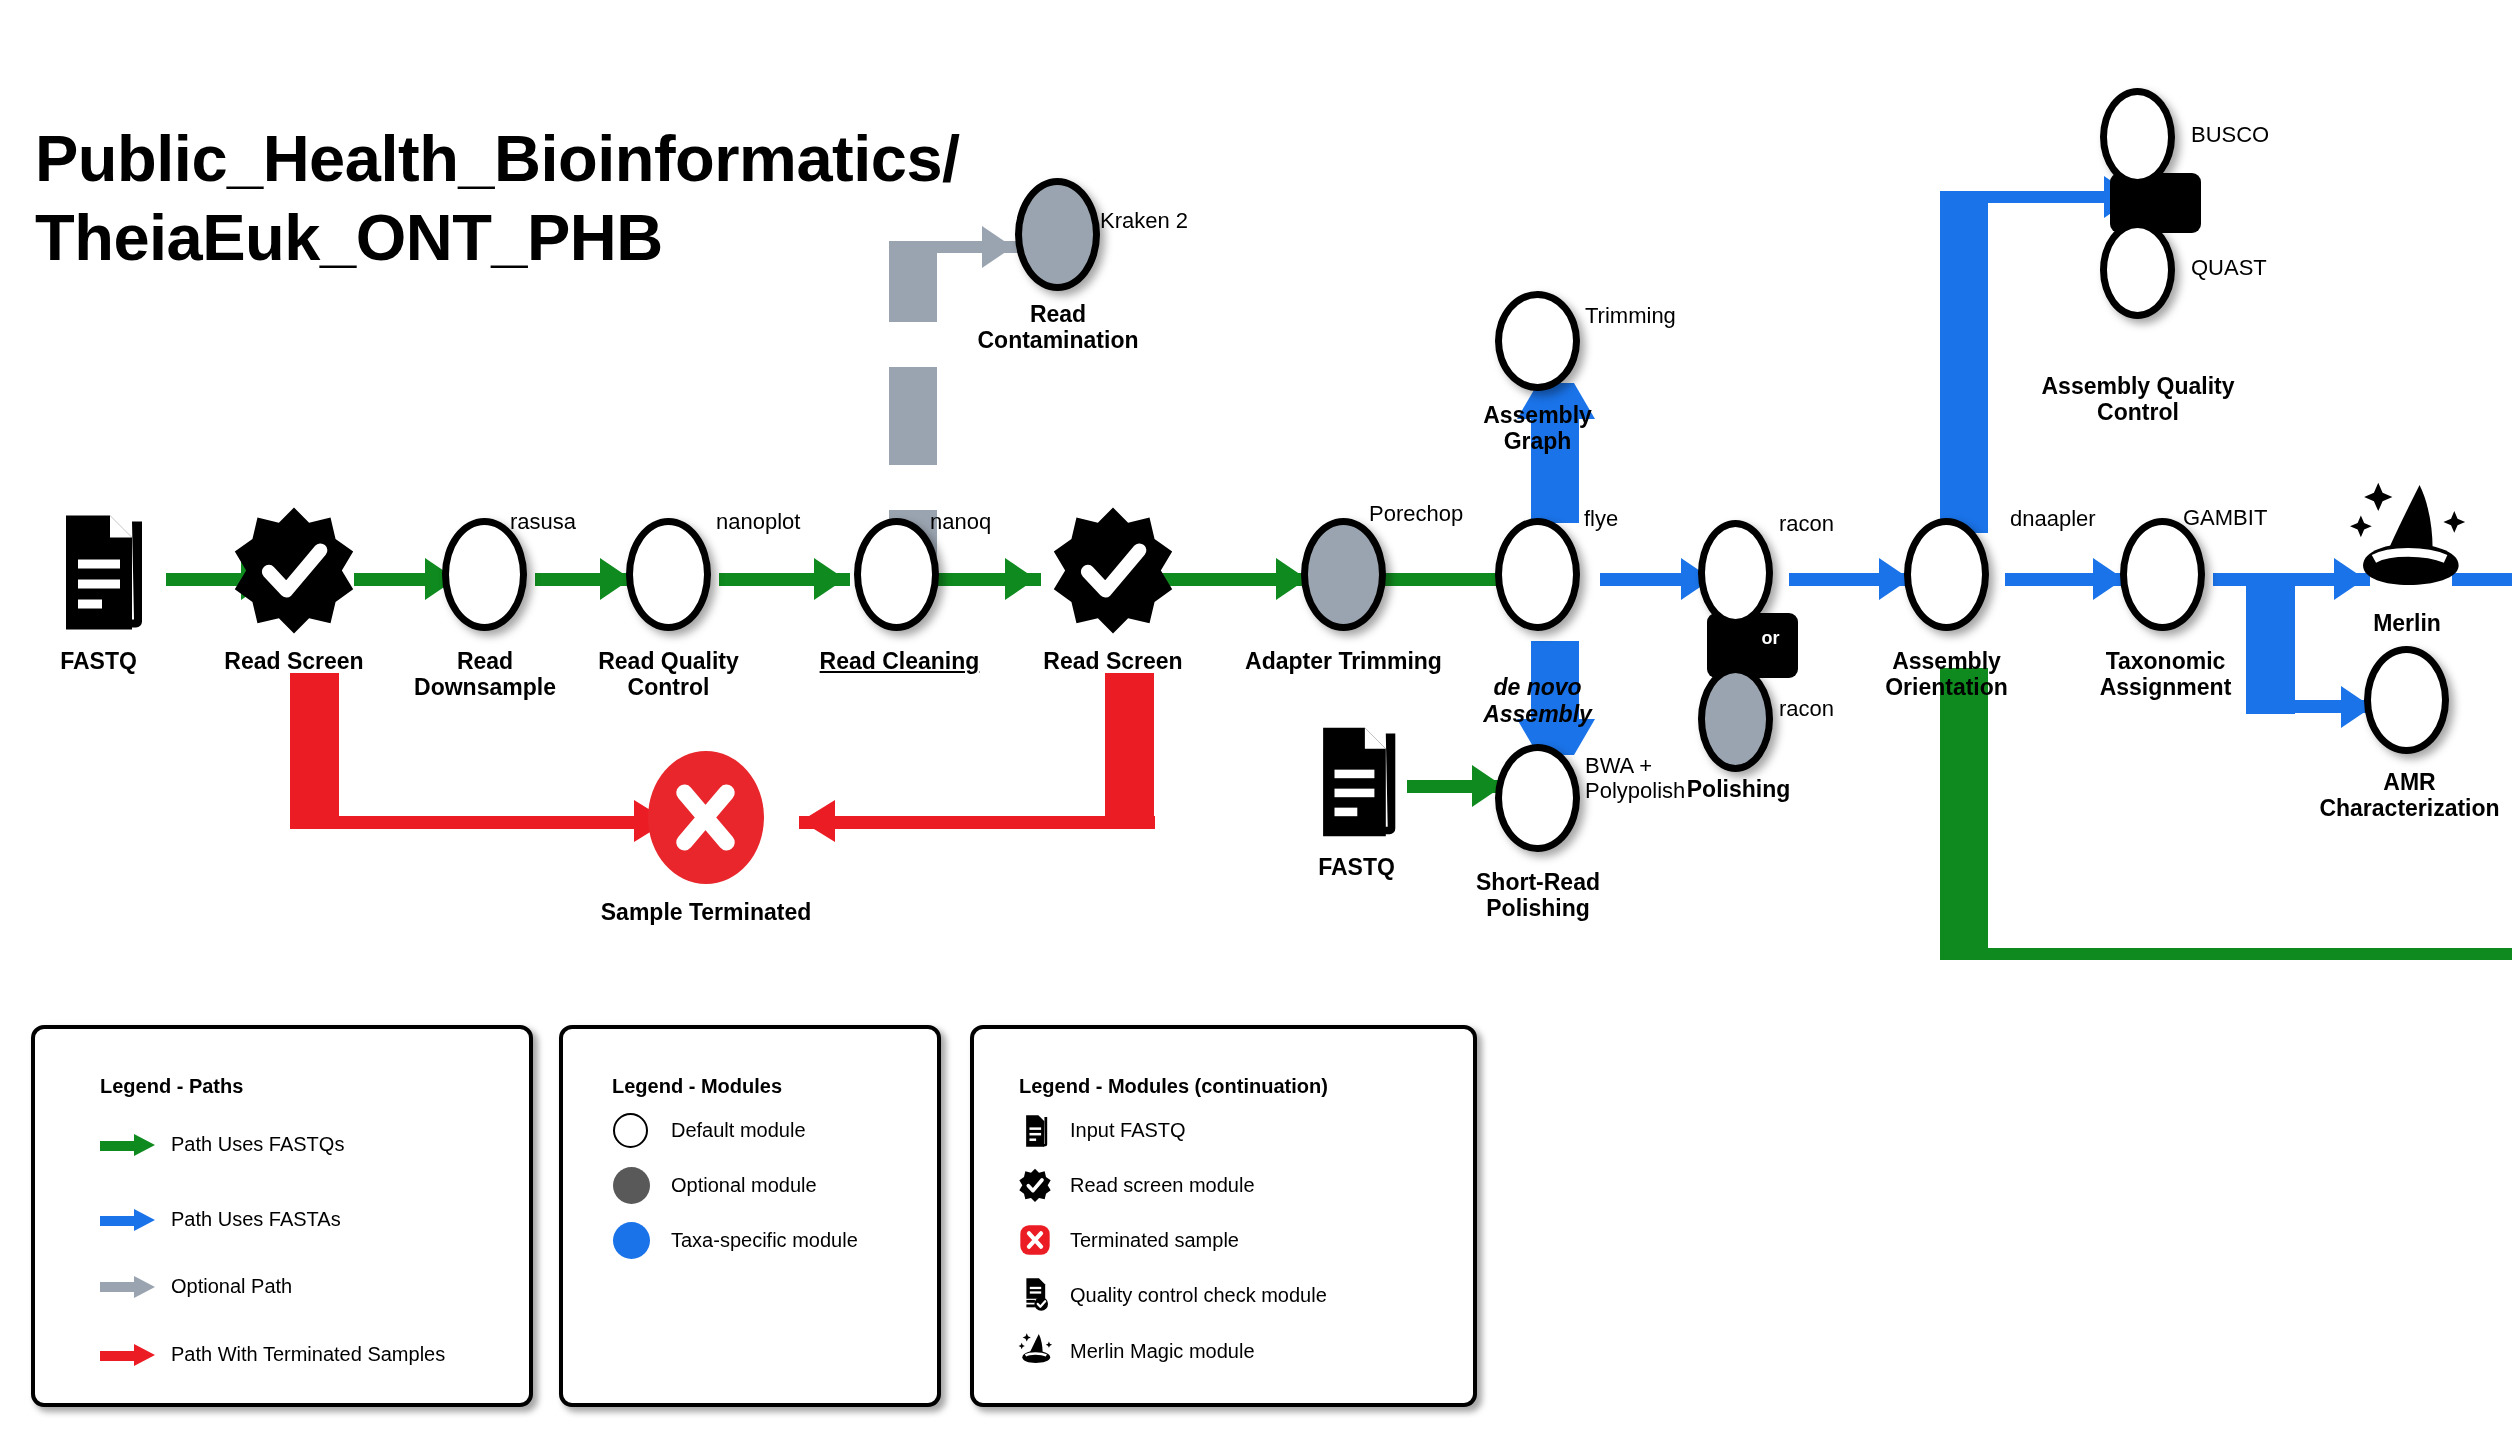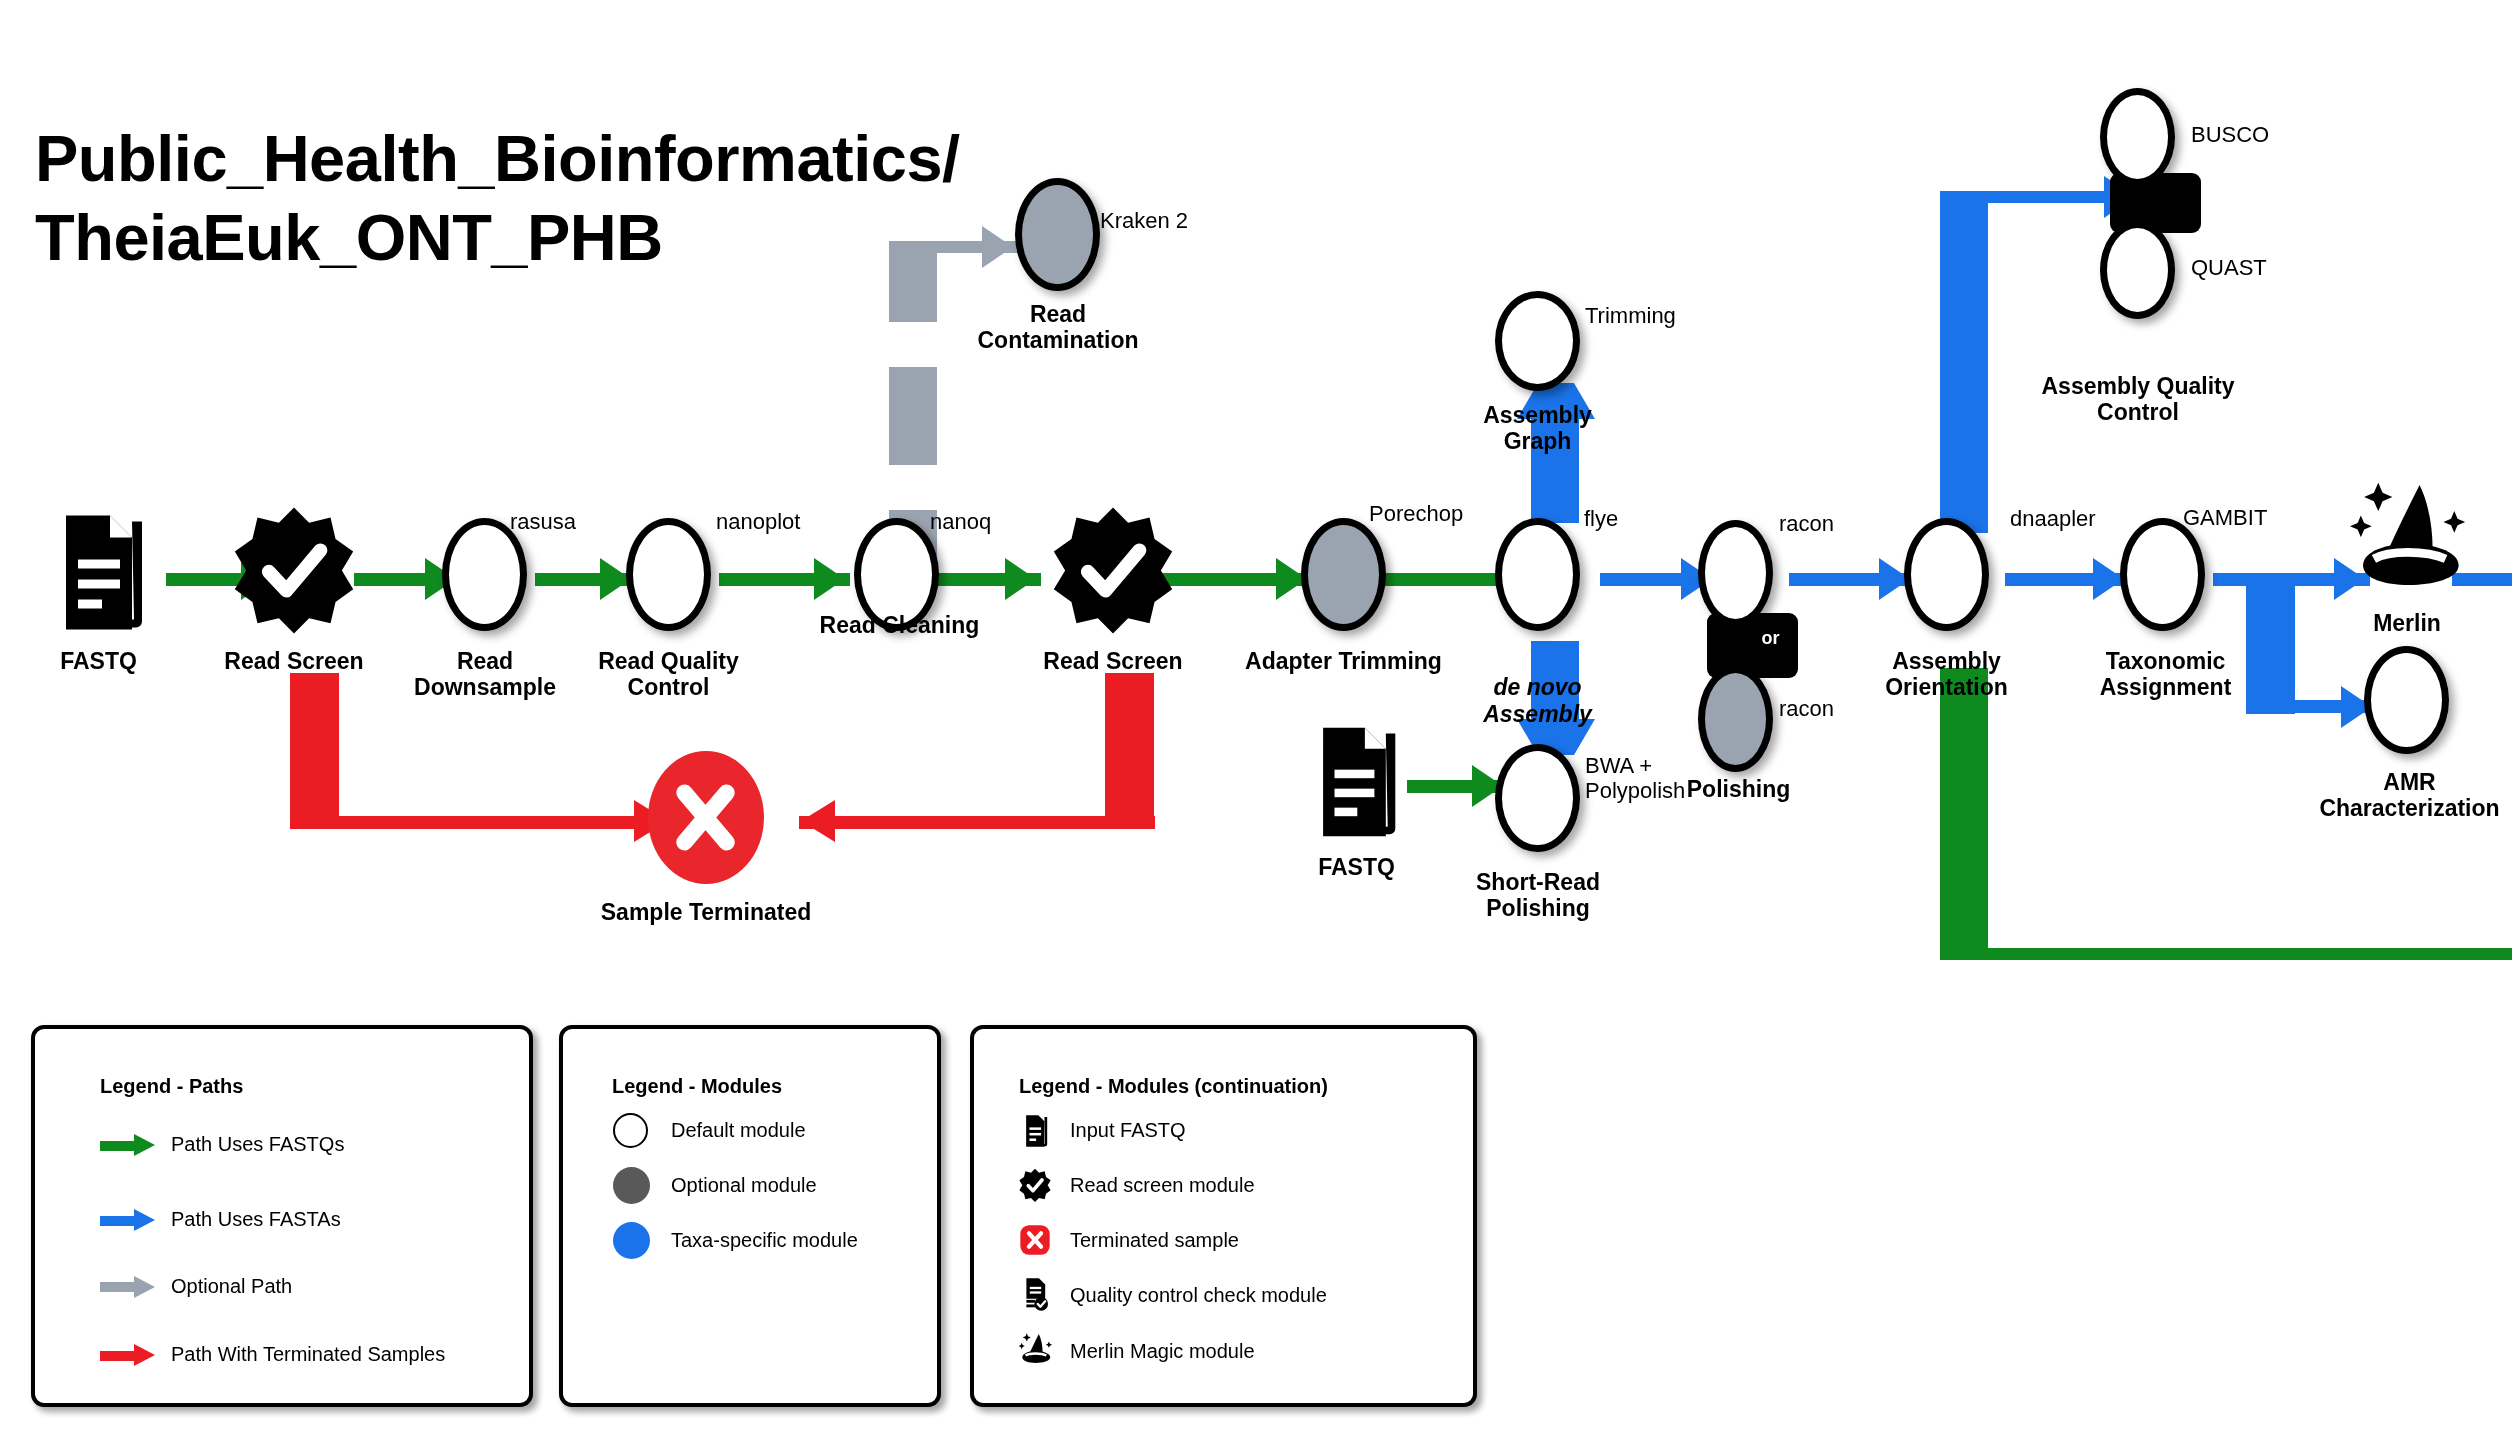--- a/index.html
+++ b/index.html
@@ -149,21 +149,21 @@
   <div class="ncap" style="left:402px;top:648px;width:166px;">Read
 Downsample</div>
 
   <div class="node" style="left:626px;top:518px;width:85px;height:113px;"></div>
   <div class="tool" style="left:716px;top:510px;">nanoplot</div>
   <div class="ncap" style="left:578px;top:648px;width:181px;">Read Quality
 Control</div>
 
   <div class="node" style="left:854px;top:518px;width:85px;height:113px;"></div>
   <div class="tool" style="left:930px;top:510px;">nanoq</div>
-  <div class="ncap" style="left:799px;top:612px;width:201px;">Read Cleaning</div>
+  <div class="ncap" style="left:799px;top:648px;width:201px;text-decoration:underline;">Read Cleaning</div>
 
   <div class="icon" style="left:1050px;top:505px;width:126px;height:136px;">
     <svg viewBox="0 0 100 108" width="126" height="136">
       <path d="M50 2 l12 12 l17 -4 l4 17 l14 10 l-9 15 l9 15 l-14 10 l-4 17 l-17 -4 l-12 12 l-12 -12 l-17 4 l-4 -17 l-14 -10 l9 -15 l-9 -15 l14 -10 l4 -17 l17 4 z" fill="#000"></path>
       <path d="M30 53 l14 15 l27 -32" stroke="#fff" stroke-width="11" fill="none" stroke-linecap="round" stroke-linejoin="round"></path>
     </svg>
   </div>
   <div class="ncap" style="left:1020px;top:648px;width:186px;">Read Screen</div>
 
   <div class="node optional" style="left:1015px;top:178px;width:85px;height:113px;"></div>

